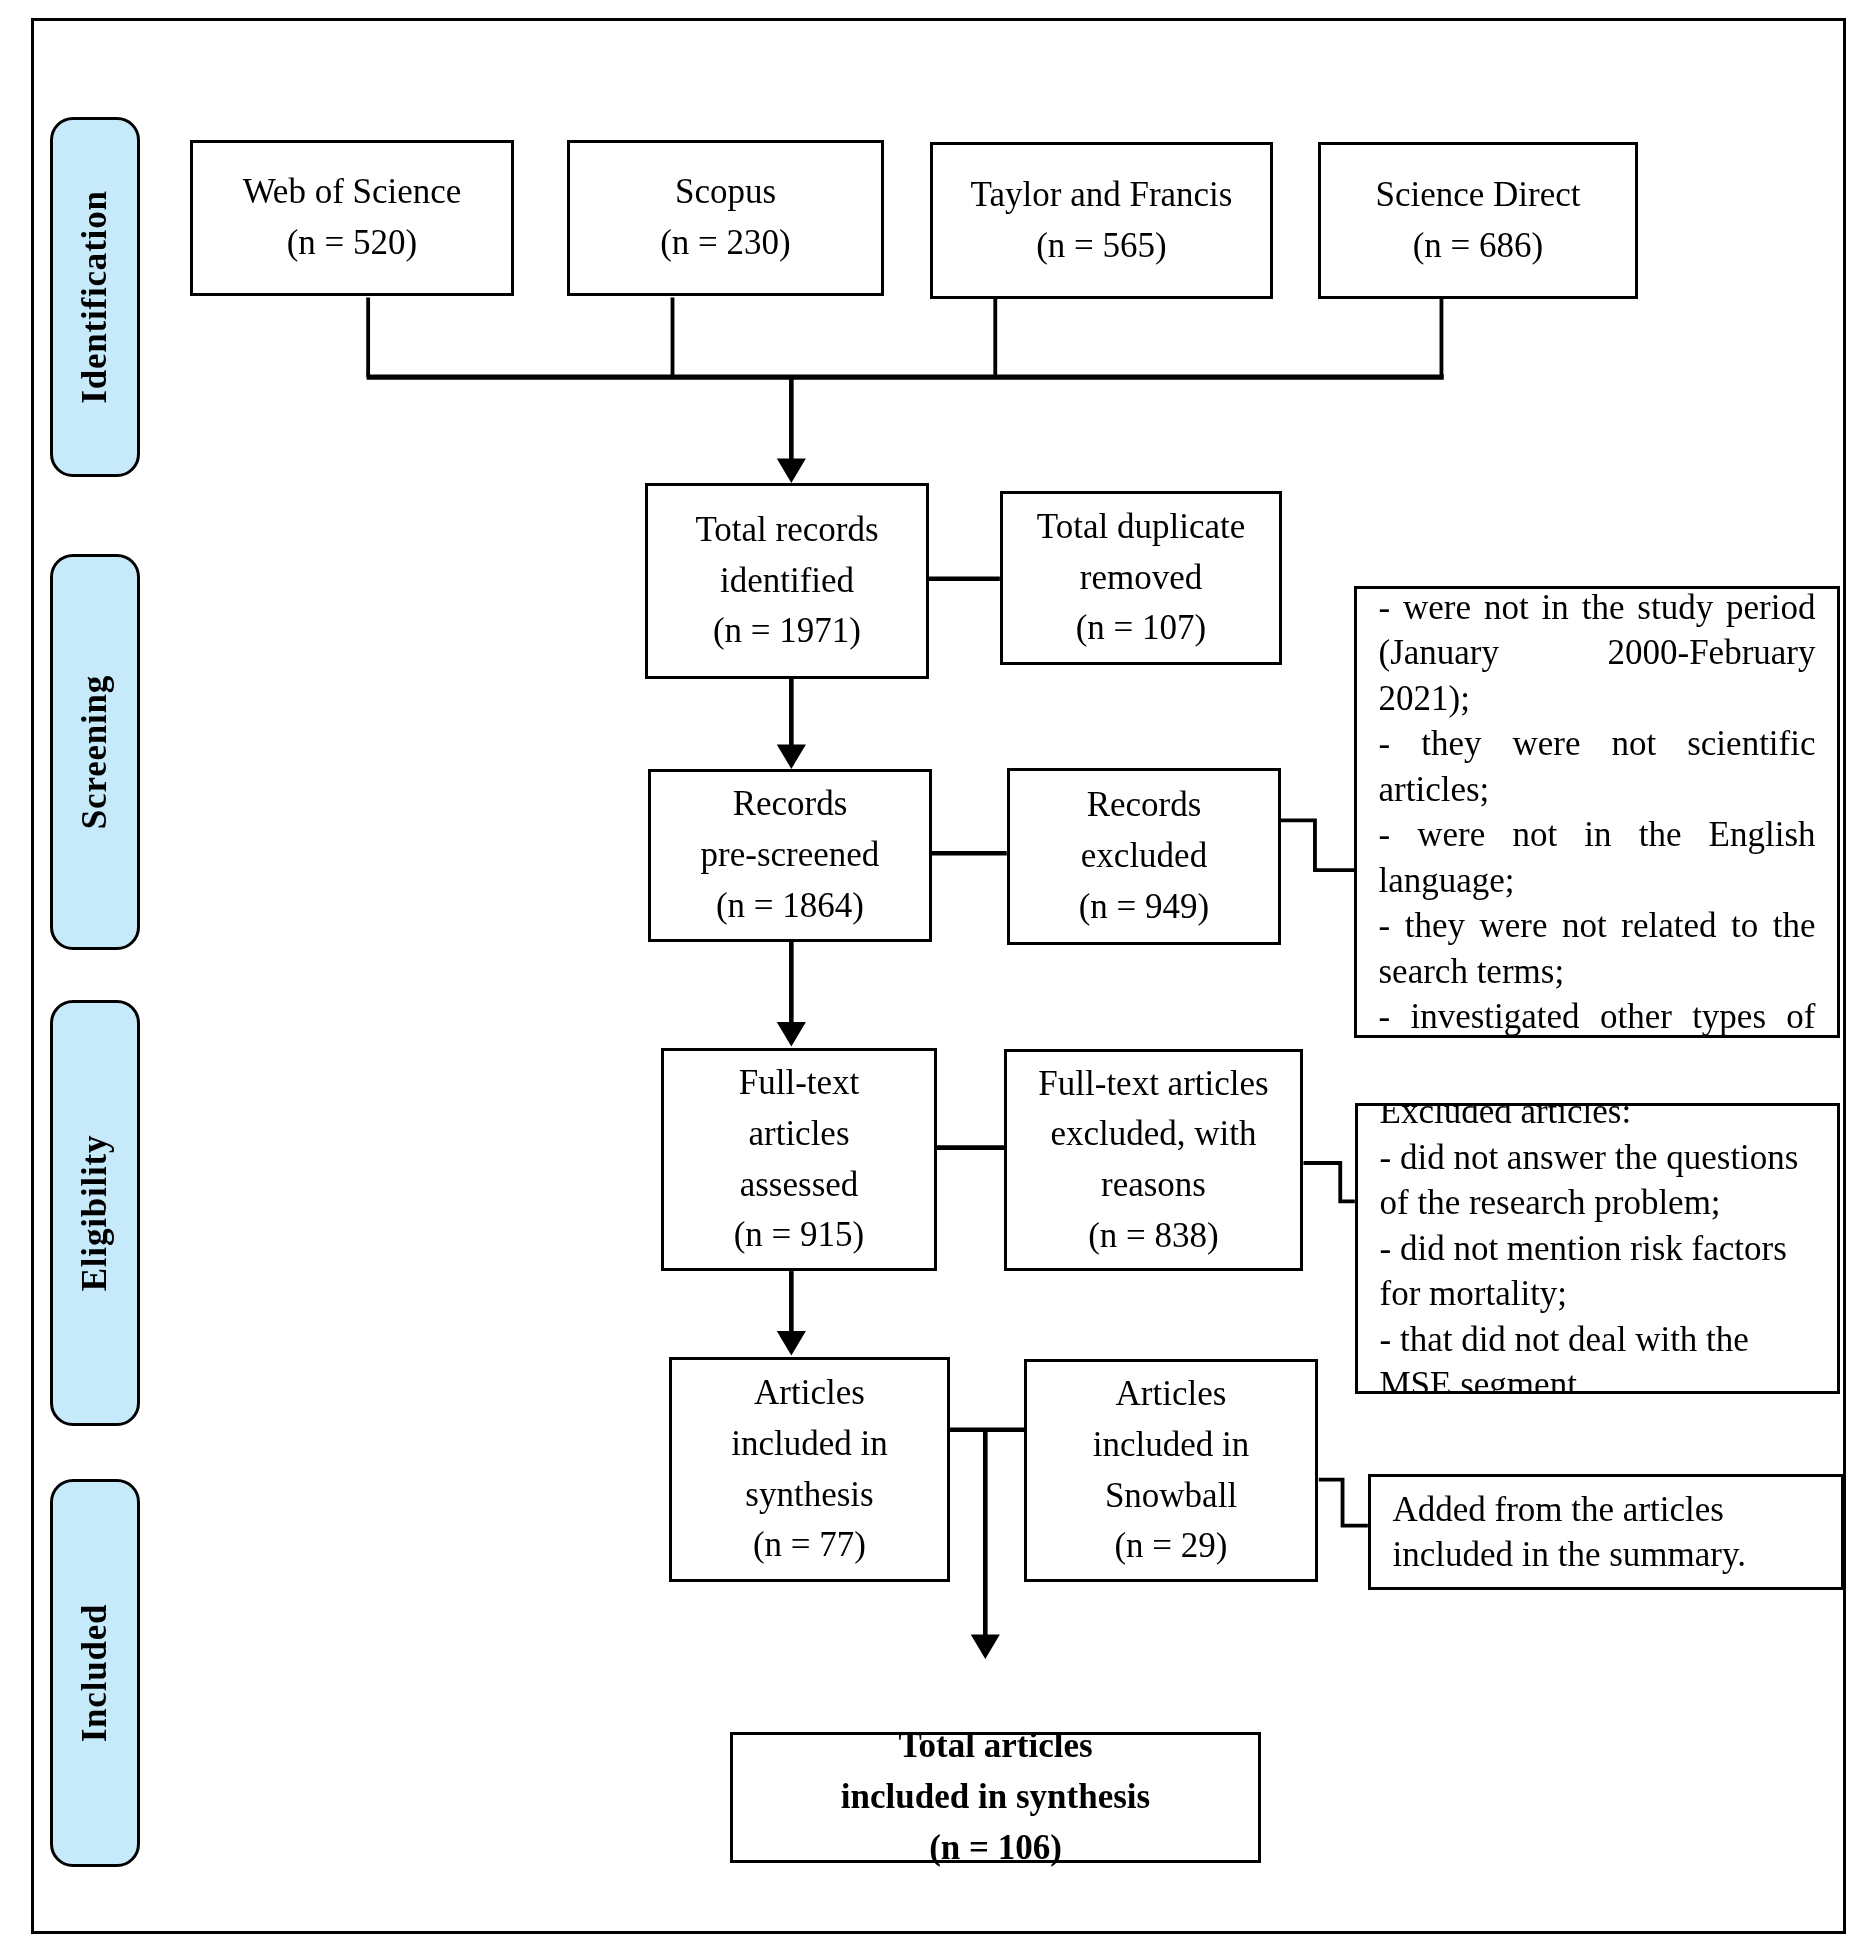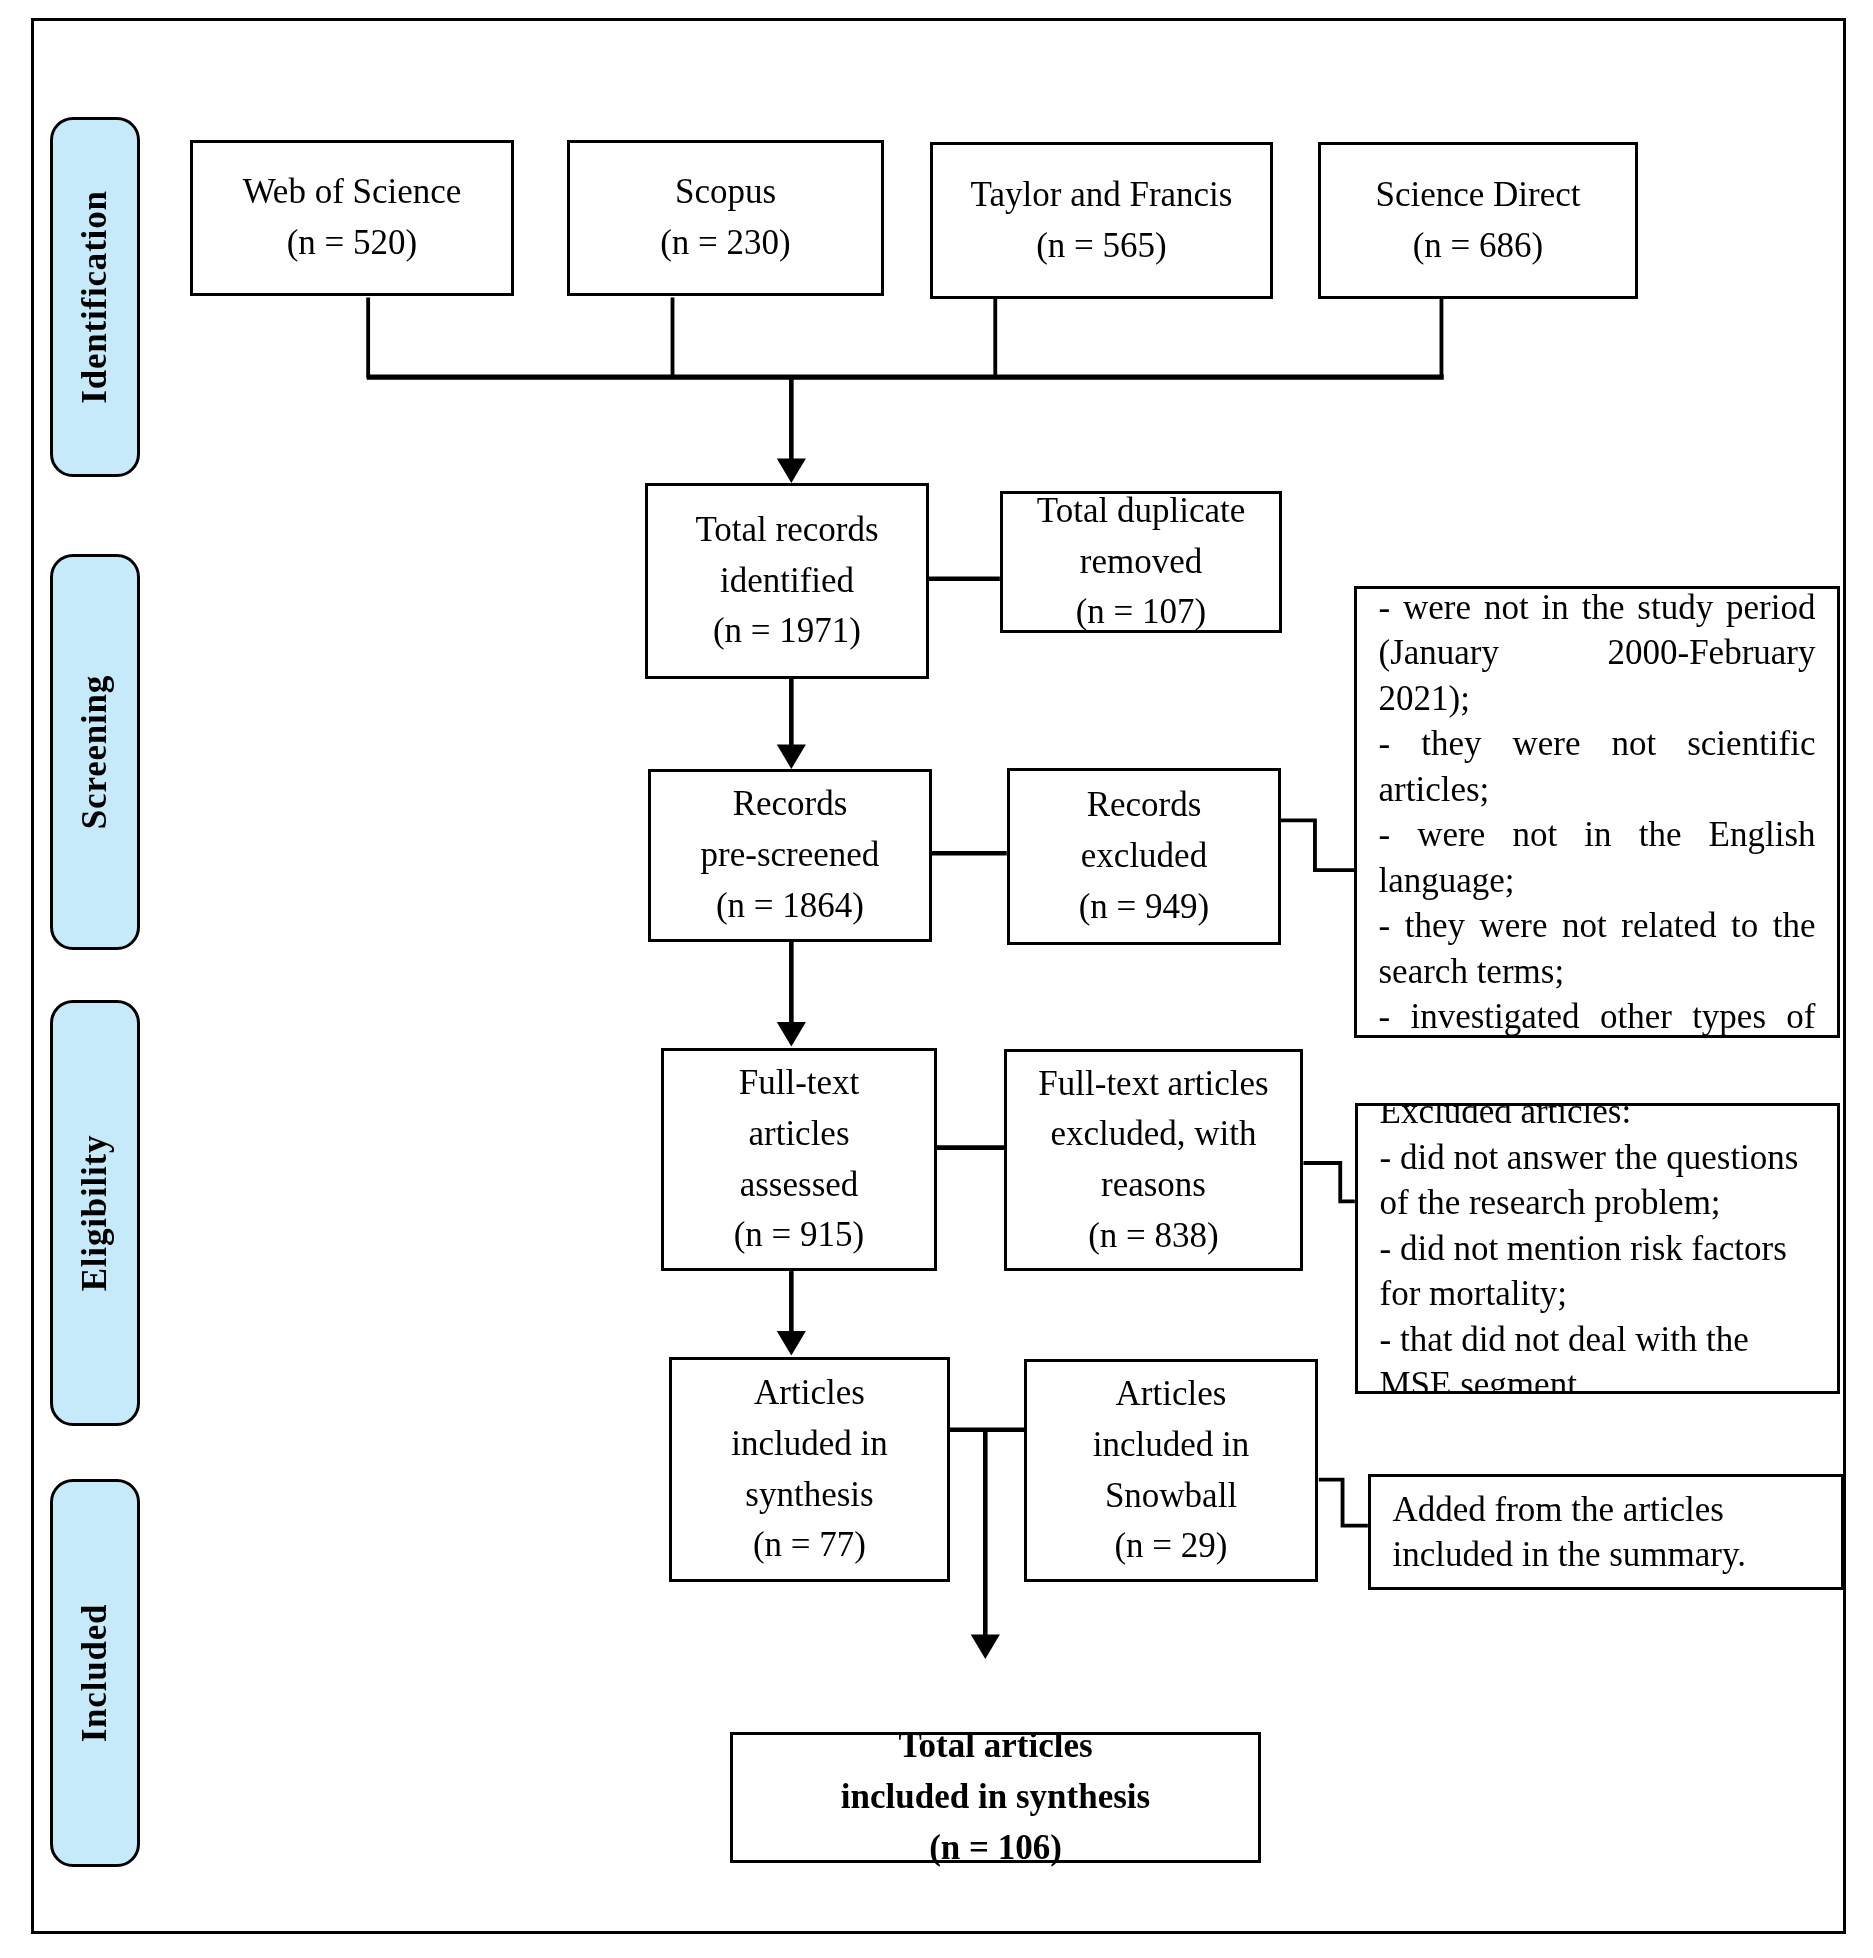--- a/index.html
+++ b/index.html
@@ -95,21 +95,21 @@
   <div class="box" style="left:1318px;top:142px;width:320px;height:157px;">
     <span class="txt">Science Direct</span>
     <span class="txt">(n = 686)</span>
   </div>
 
   <div class="box" style="left:645px;top:483px;width:284px;height:196px;">
     <span class="txt">Total records
 identified
 (n = 1971)</span>
   </div>
-  <div class="box" style="left:1000px;top:491px;width:282px;height:142px;">
+  <div class="box" style="left:1000px;top:491px;width:282px;height:174px;">
     <span class="txt">Total duplicate
 removed
 (n = 107)</span>
   </div>
   <div class="box" style="left:648px;top:769px;width:284px;height:173px;">
     <span class="txt">Records
 pre-screened
 (n = 1864)</span>
   </div>
   <div class="box" style="left:1007px;top:768px;width:274px;height:177px;">

